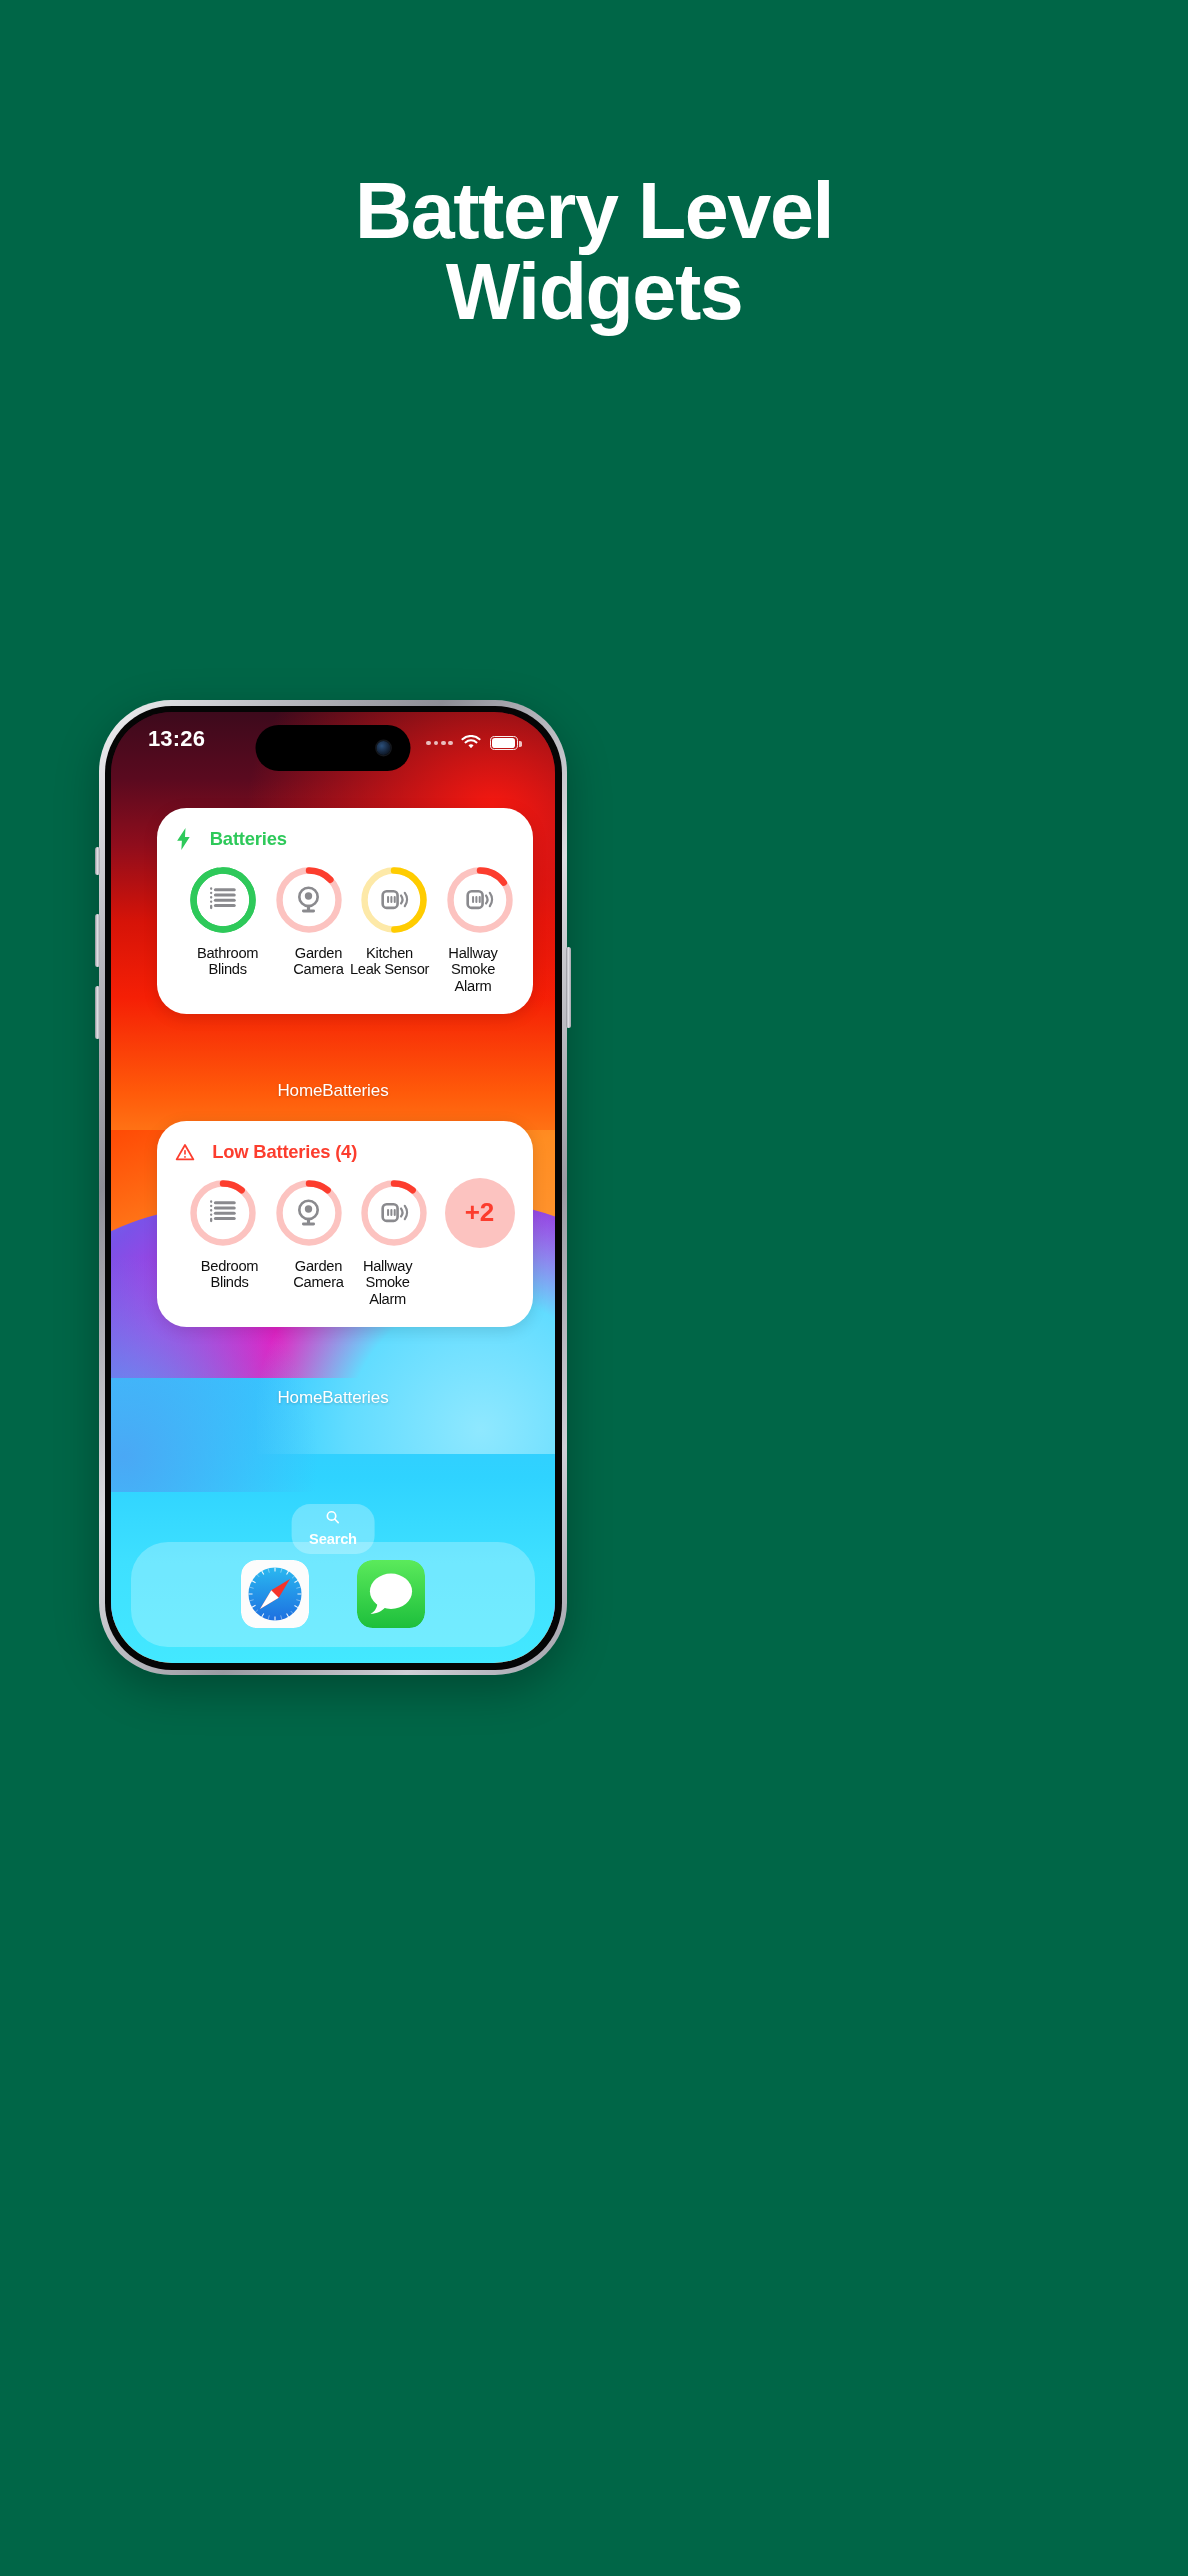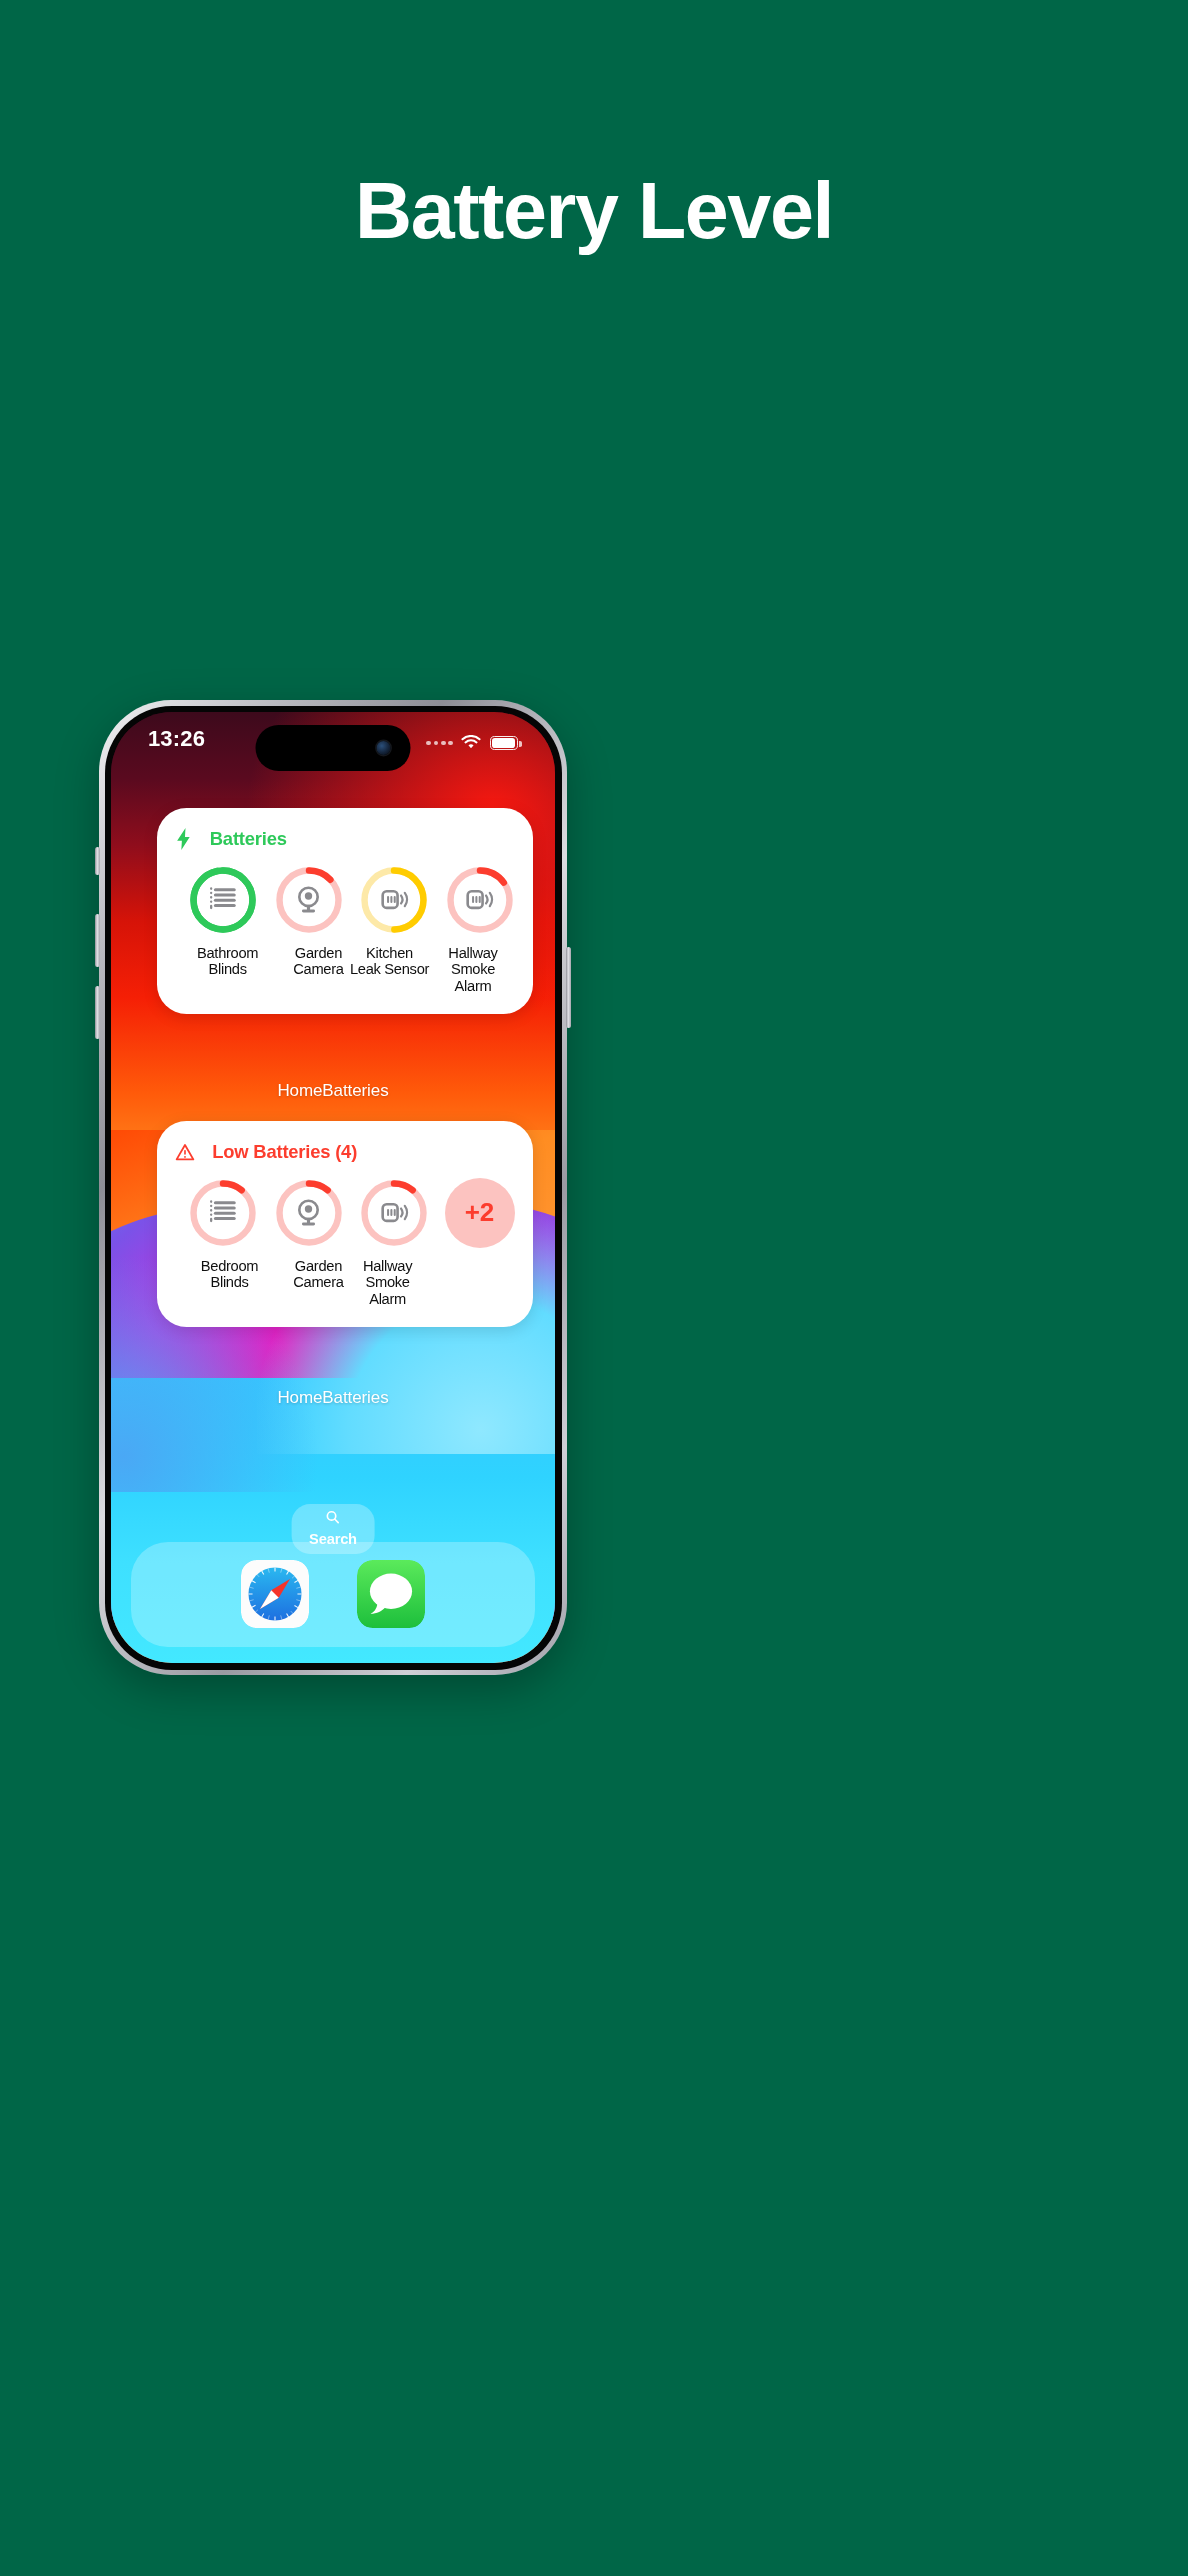--- a/index.html
+++ b/index.html
@@ -164,20 +164,21 @@
   }
   .appicon { width:68px; height:68px; border-radius:15.7px; overflow:hidden; display:block; }
 </style>
 </head>
 <body>
 
 <div id="root">
 
   <div class="headline">
     <span>Battery Level</span>
+    <span class="l2">Widgets</span>
   </div>
 
   <div class="phone">
 
     <div class="btn-side btn-left" style="top:147px;  width:4.6px; height:28px;"></div>
     <div class="btn-side btn-left" style="top:214px;  width:4.6px; height:53px;"></div>
     <div class="btn-side btn-left" style="top:286px;  width:4.6px; height:53px;"></div>
     <div class="btn-side btn-right" style="top:247px;  width:4.6px; height:81px;"></div>
 
     <div class="phone-inner">

